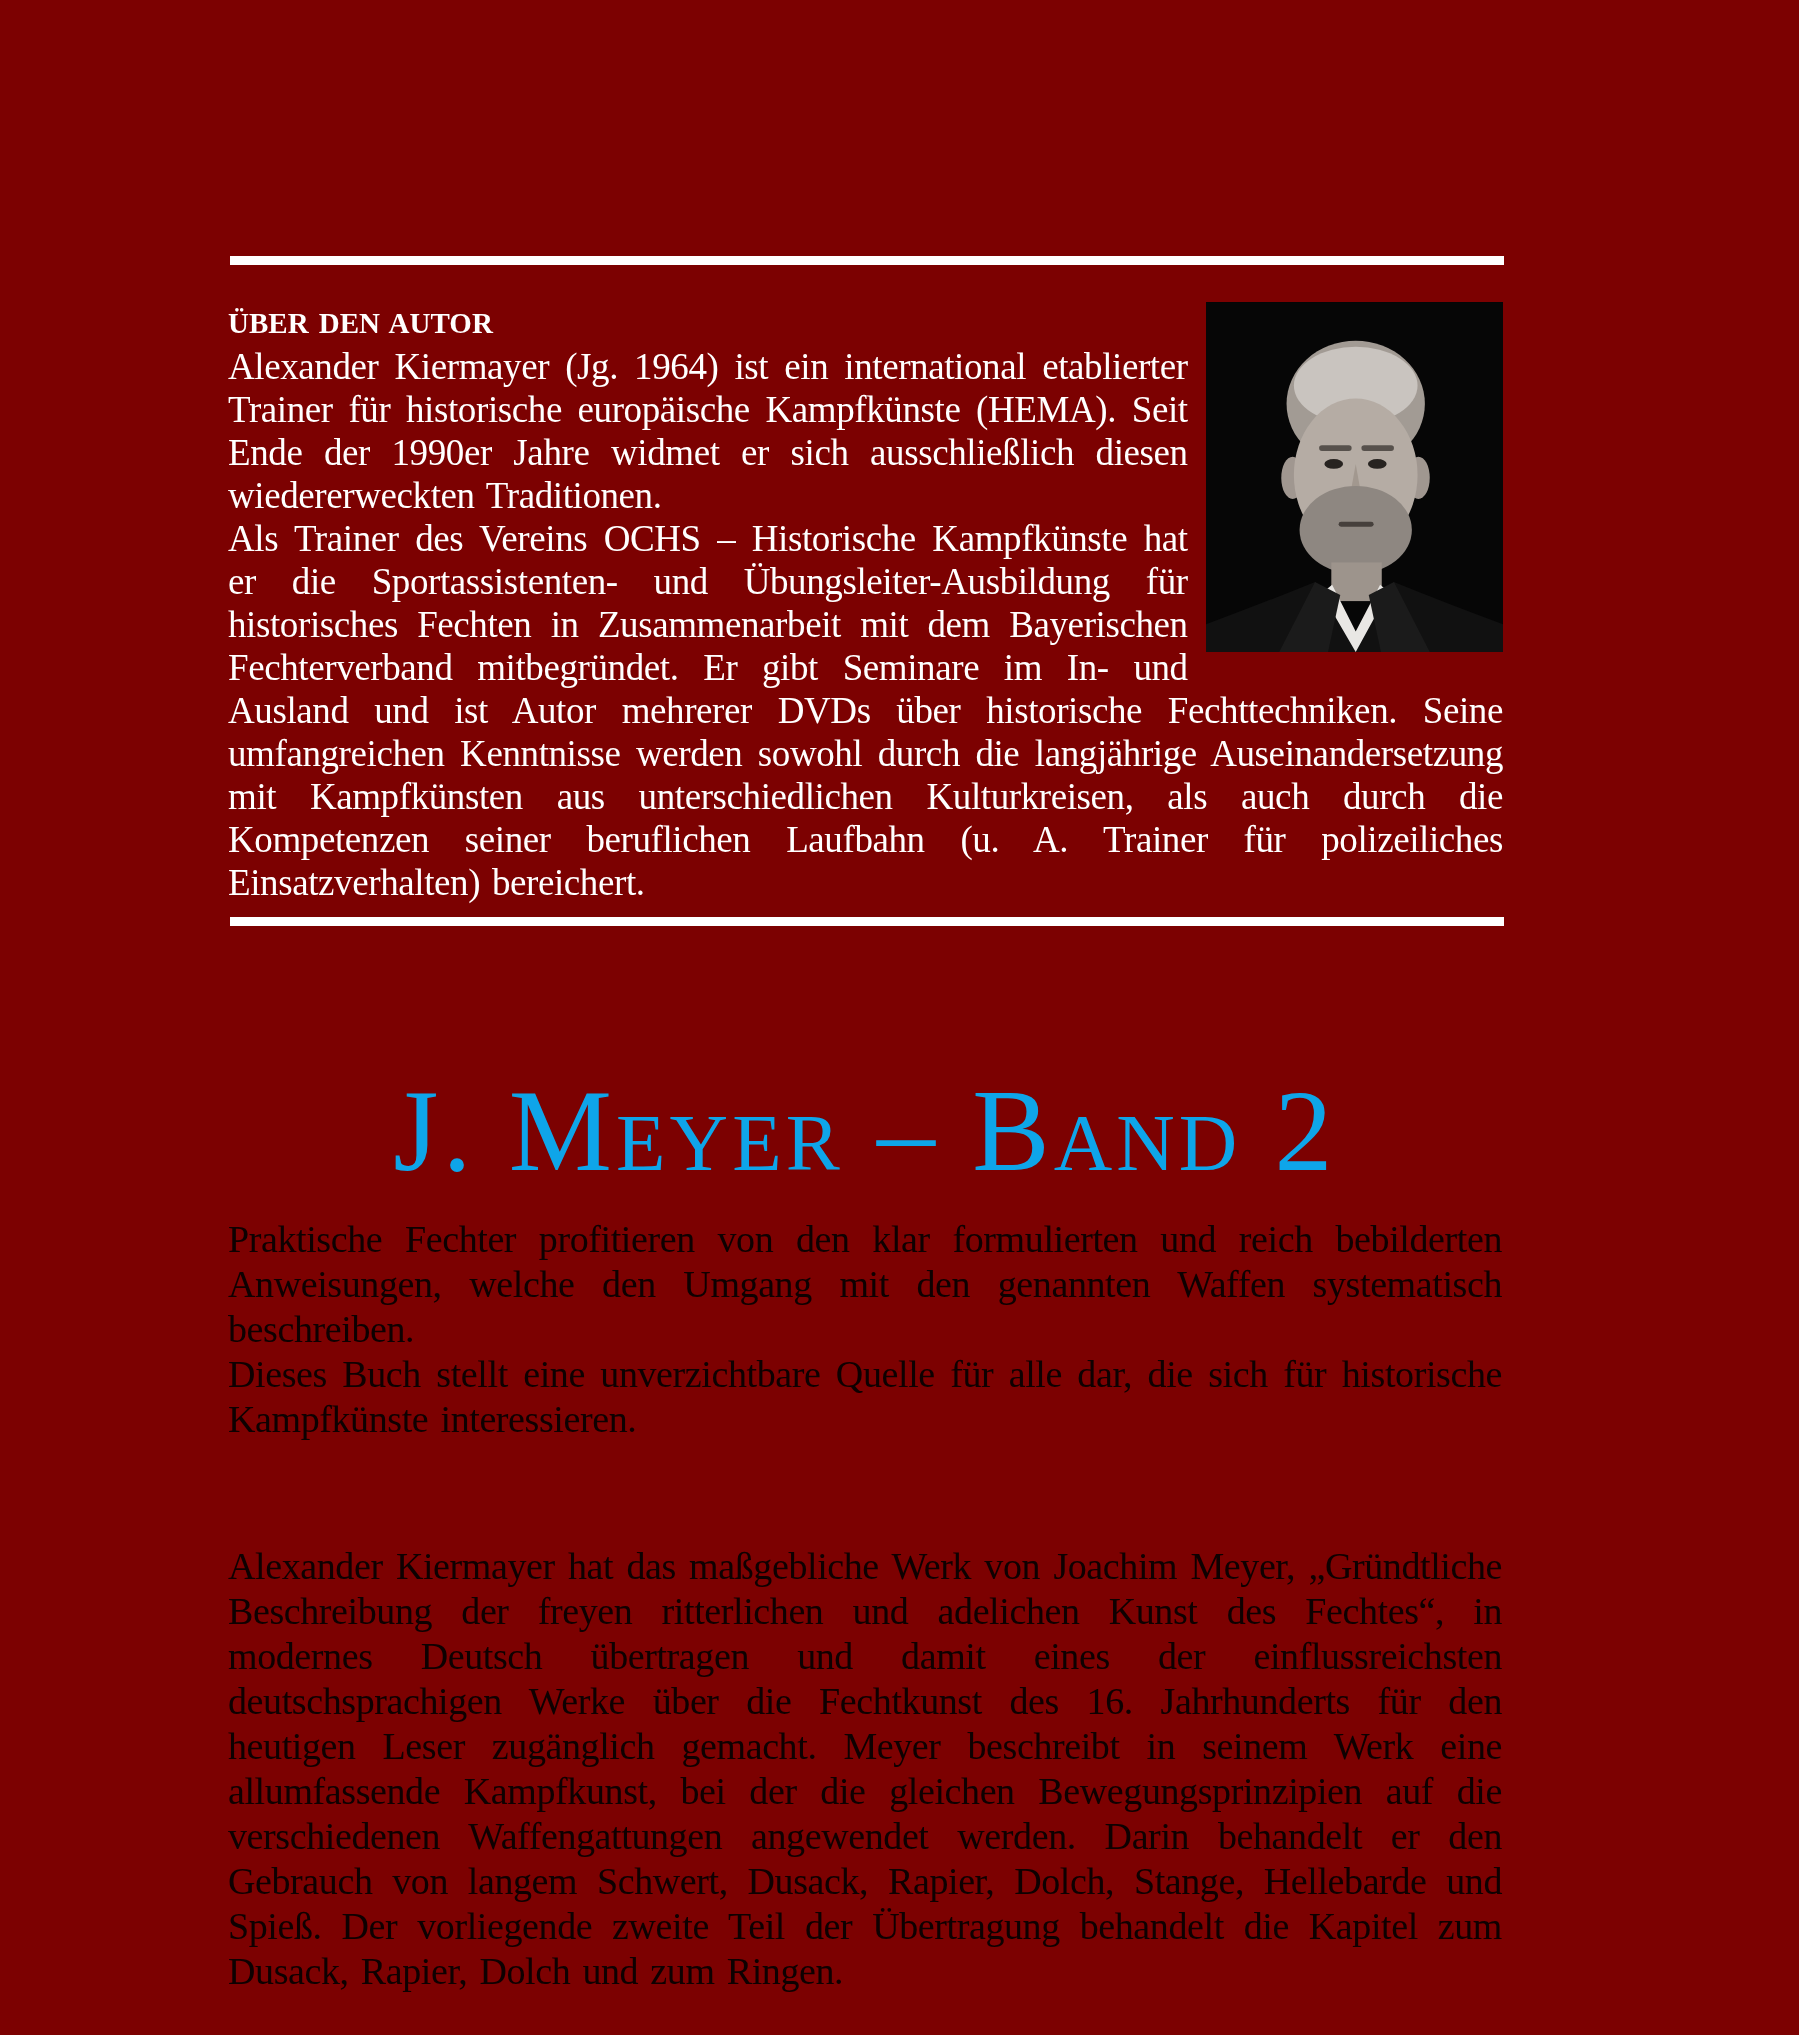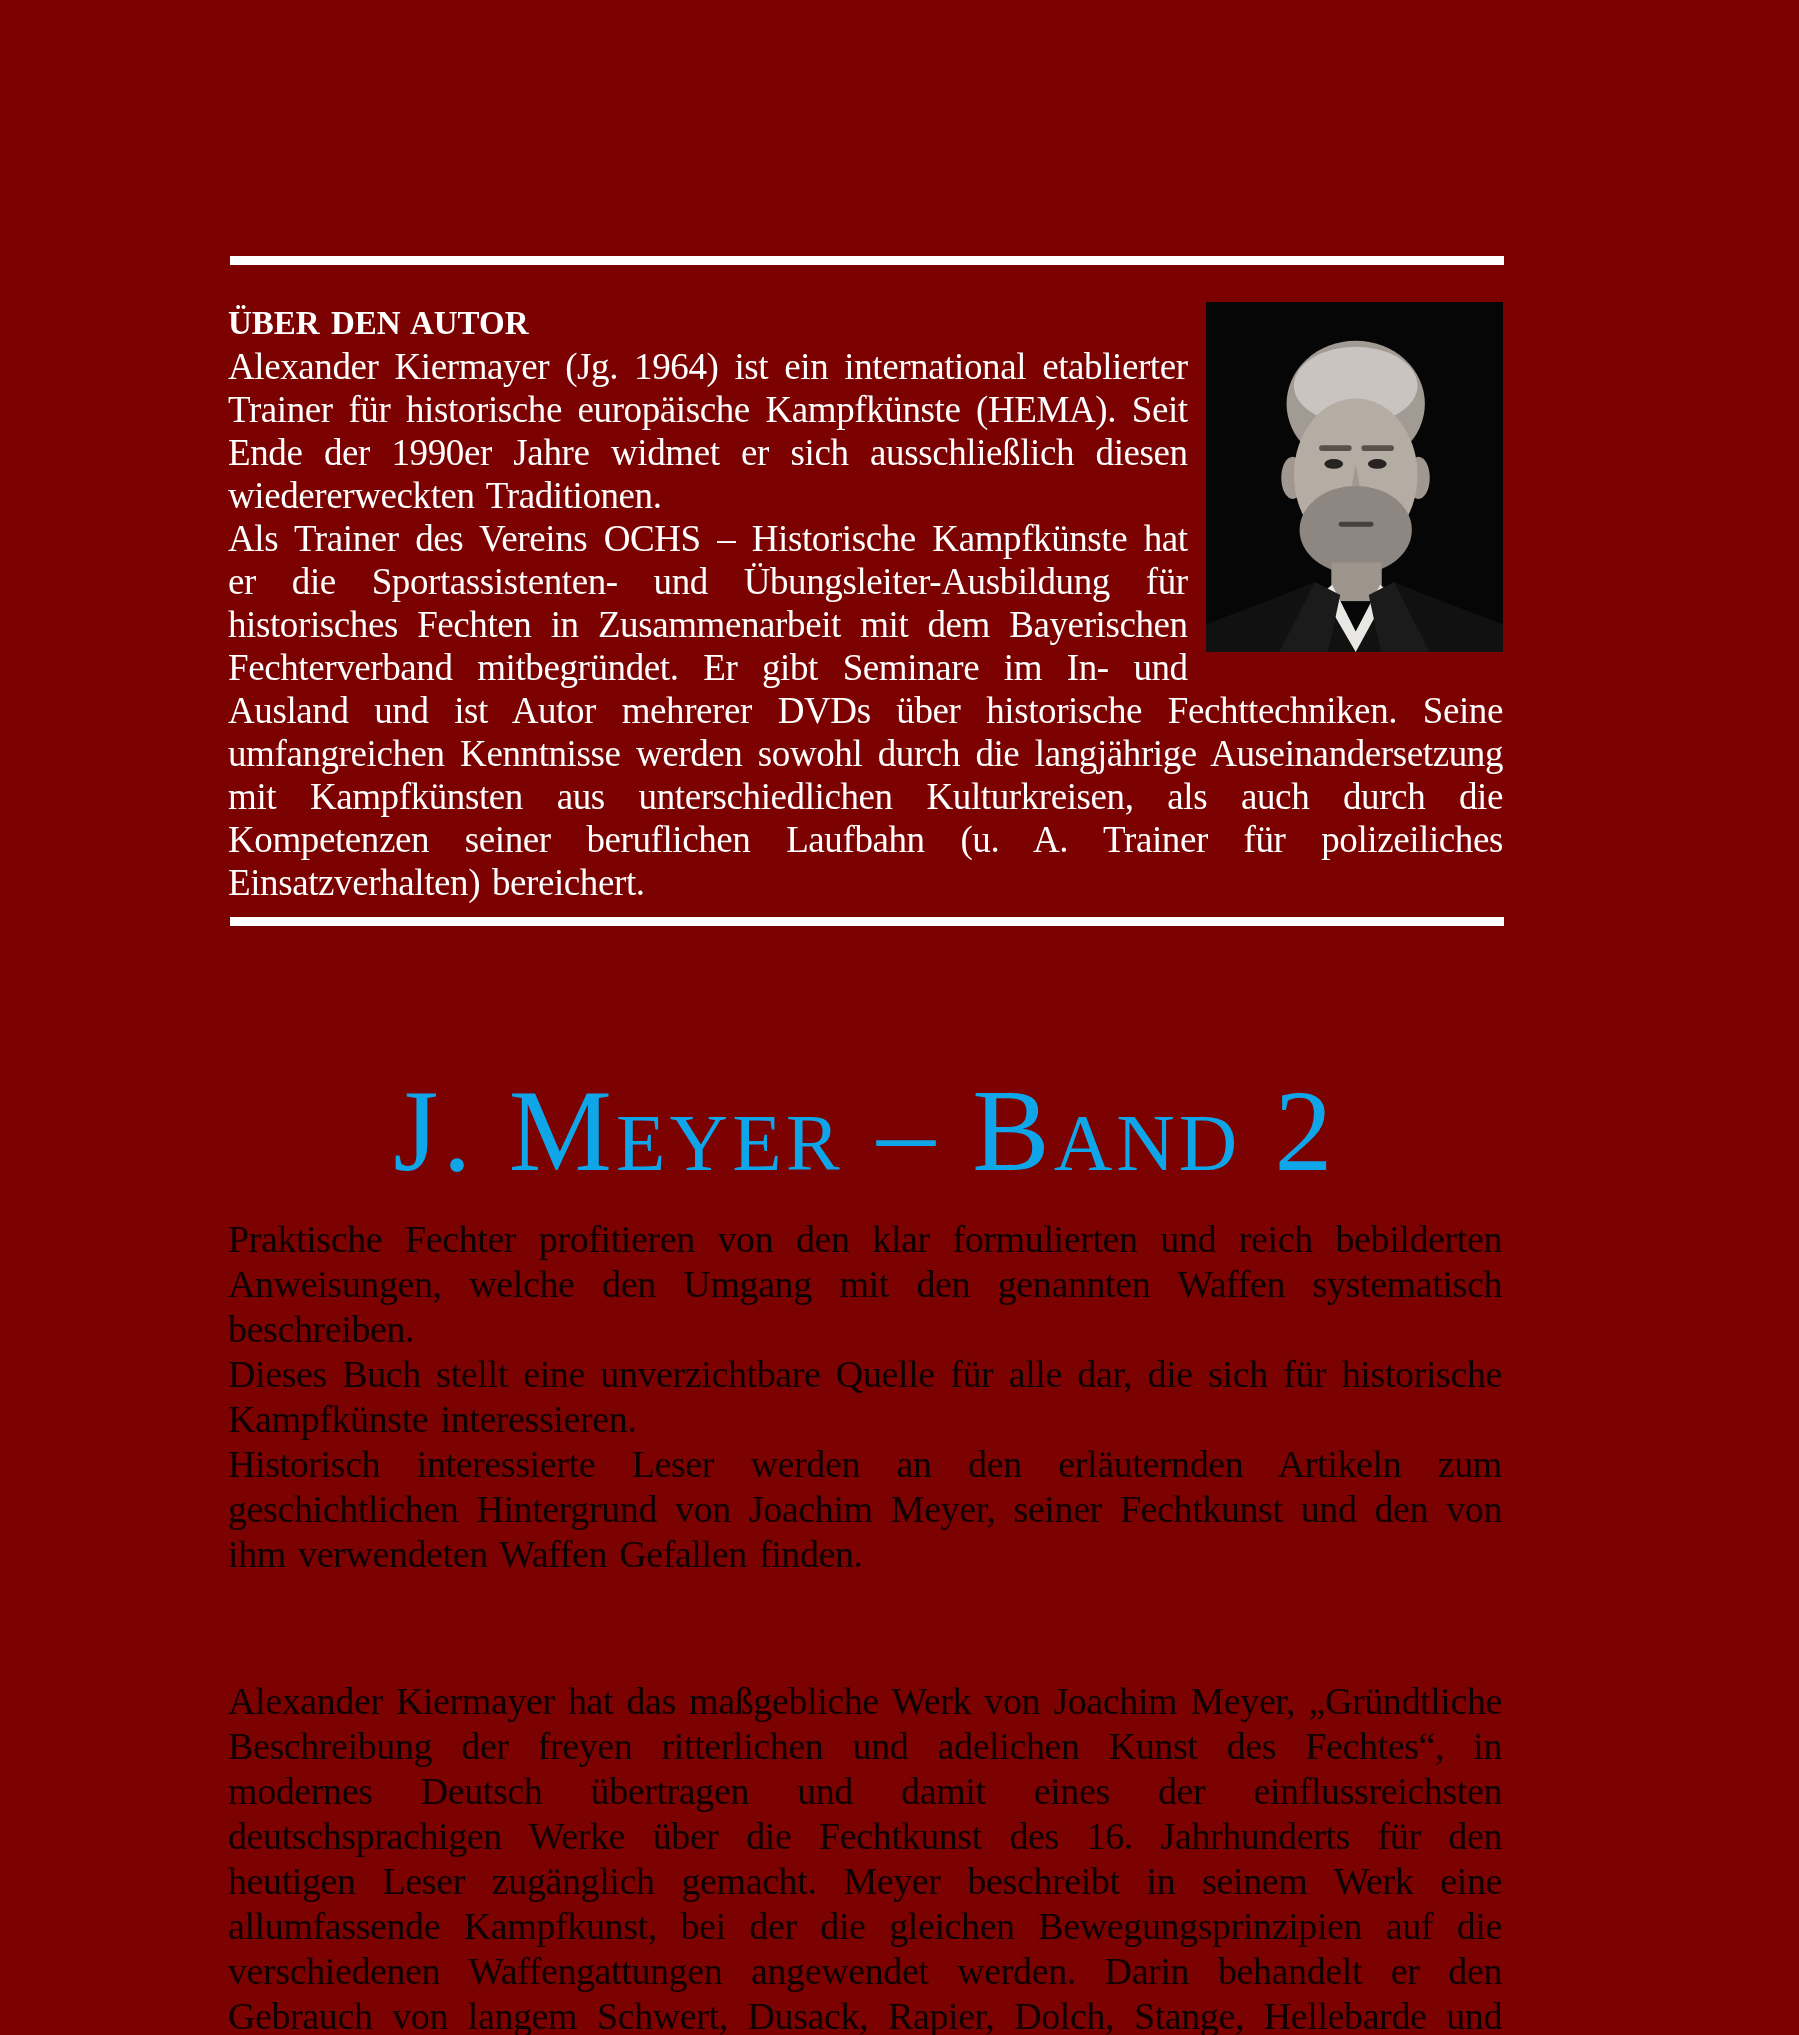--- a/index.html
+++ b/index.html
@@ -4,21 +4,21 @@
 <style>
   html,body{margin:0;padding:0;}
   body{width:1800px;height:2754px;background:#7c0101;font-family:"Liberation Serif",serif;position:relative;overflow:hidden;}
   .rule{position:absolute;left:230px;width:1274px;height:9px;background:#ffffff;}
   #rule-top{top:256px;}
   #rule-bottom{top:917px;}
 
   .author-section{position:absolute;left:228px;top:302px;width:1275px;color:#ffffff;
     font-size:37px;line-height:43px;text-align:justify;word-spacing:0.08em;letter-spacing:-0.4px;}
   .author-section p{margin:0;}
-  .author-heading{font-weight:bold;font-size:33px;margin:0;letter-spacing:0;}
+  .author-heading{font-weight:bold;font-size:29px;margin:0;letter-spacing:0;}
   .author-photo{float:right;width:297px;height:350px;margin-left:18.3px;margin-bottom:10.2px;background:#000;}
   .author-photo svg{display:block;}
 
   .book-title{position:absolute;left:228px;top:1046px;width:1274px;margin:0;text-align:center;
     font-variant:small-caps;font-weight:normal;font-size:116px;line-height:171px;
     color:#0ea5e9;letter-spacing:4.1px;}
 
   .body-text{position:absolute;left:228px;top:1217px;width:1274px;color:#0d0101;
     font-size:38px;line-height:45px;text-align:justify;word-spacing:0.08em;letter-spacing:-0.4px;}
   .body-text p{margin:0;}
@@ -58,17 +58,16 @@
   <p>Als Trainer des Vereins OCHS – Historische Kampfkünste hat er die Sportassistenten- und Übungsleiter-Ausbildung für historisches Fechten in Zusammenarbeit mit dem Bayerischen Fechterverband mitbegründet. Er gibt Seminare im In- und Ausland und ist Autor mehrerer DVDs über historische Fechttechniken. Seine umfangreichen Kenntnisse werden sowohl durch die langjährige Auseinandersetzung mit Kampfkünsten aus unterschiedlichen Kulturkreisen, als auch durch die Kompetenzen seiner beruflichen Laufbahn (u. A. Trainer für polizeiliches Einsatzverhalten) bereichert.</p>
 </div>
 
 <div class="rule" id="rule-bottom"></div>
 
 <h1 class="book-title">J. Meyer – Band 2</h1>
 
 <div class="body-text">
   <p>Praktische Fechter profitieren von den klar formulierten und reich bebilderten Anweisungen, welche den Umgang mit den genannten Waffen systematisch beschreiben.</p>
   <p>Dieses Buch stellt eine unverzichtbare Quelle für alle dar, die sich für historische Kampfkünste interessieren.</p>
-  <p>Historisch interessierte Leser werden an den erläuternden Artikeln zum geschichtlichen Hintergrund von Joachim Meyer, seiner Fechtkunst und den von ihm verwendeten Waffen Gefallen finden.</p>
   <p class="p-gap-large">Alexander Kiermayer hat das maßgebliche Werk von Joachim Meyer, „Gründtliche Beschreibung der freyen ritterlichen und adelichen Kunst des Fechtes“, in modernes Deutsch übertragen und damit eines der einflussreichsten deutschsprachigen Werke über die Fechtkunst des 16. Jahrhunderts für den heutigen Leser zugänglich gemacht. Meyer beschreibt in seinem Werk eine allumfassende Kampfkunst, bei der die gleichen Bewegungsprinzipien auf die verschiedenen Waffengattungen angewendet werden. Darin behandelt er den Gebrauch von langem Schwert, Dusack, Rapier, Dolch, Stange, Hellebarde und Spieß. Der vorliegende zweite Teil der Übertragung behandelt die Kapitel zum Dusack, Rapier, Dolch und zum Ringen.</p>
 
 </div>
 
 
 </body></html>

